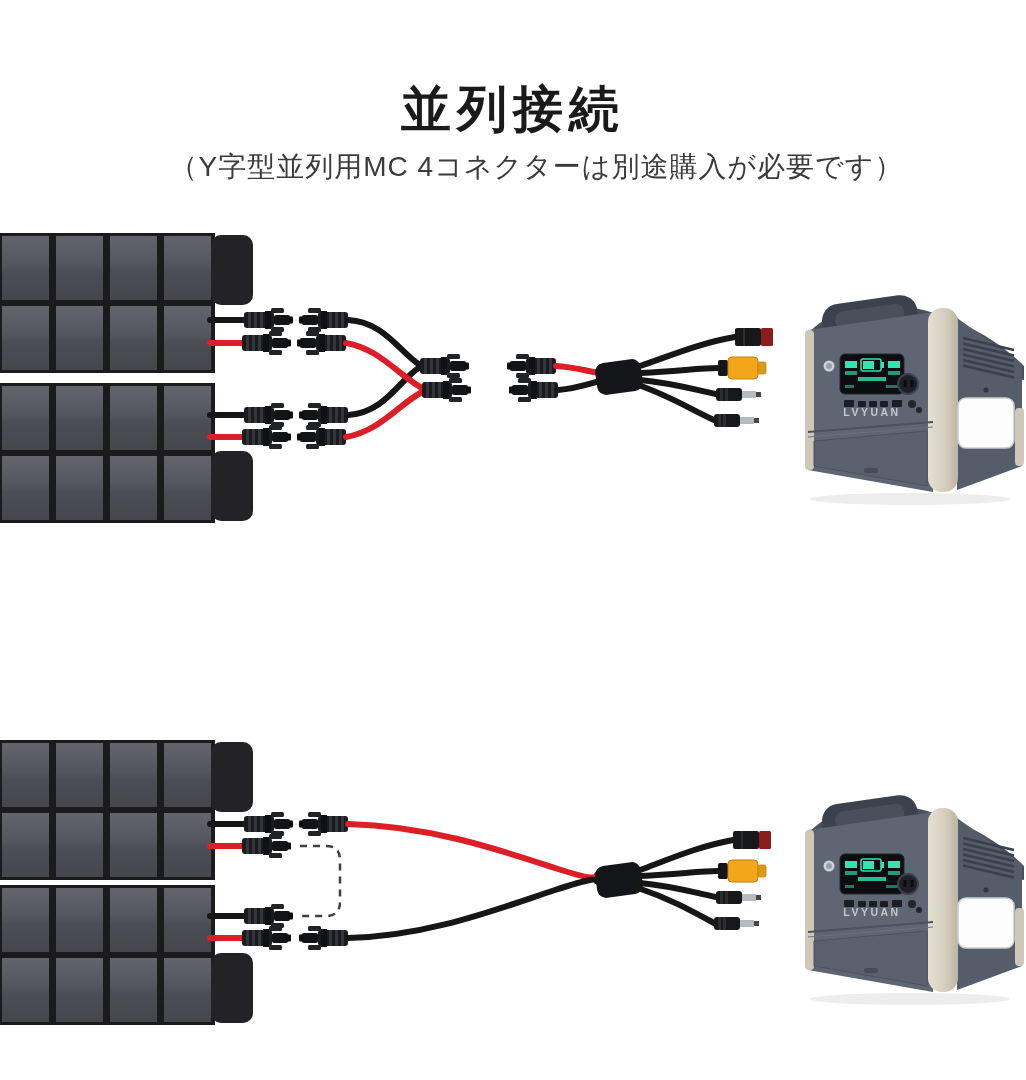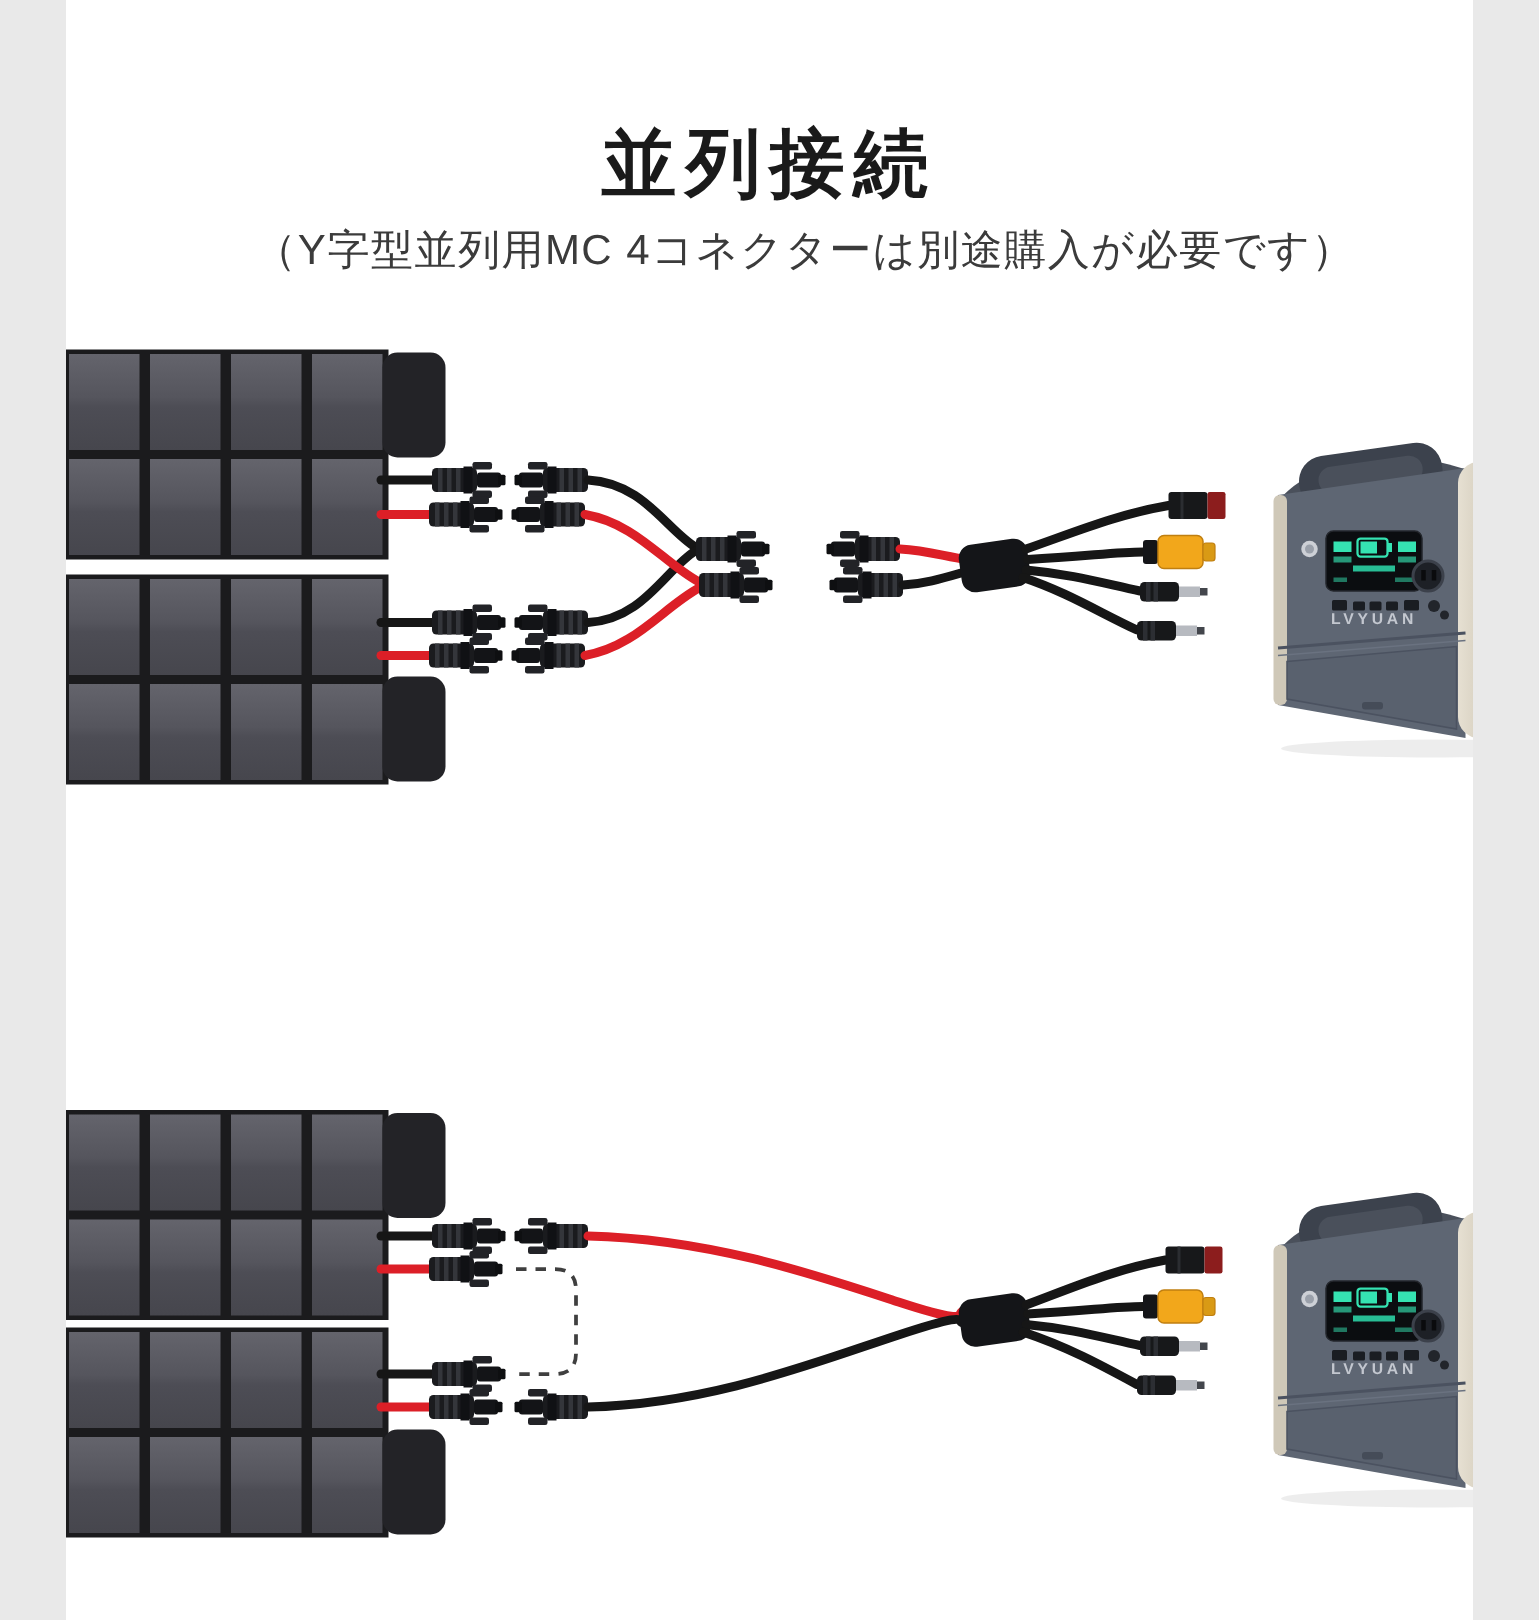--- a/index.html
+++ b/index.html
@@ -1,17 +1,17 @@
 <!DOCTYPE html>
 <html style="--bg: #ffffff; --title-color: #1a1a1a; --note-color: #3b3b3b; --cable-red: #dc1f27; --cable-black: #161616; --xt60-yellow: #f2a71b; --panel-line: #1b1b1d; --tab-black: #232327; --station-front: #5e6673; --station-side: #565d6a; --station-top: #4a505b; --station-cream: #d9d2c2; --display-green: #35e3b2; --dashed-line: #3f3f3f;"><head>
 <meta charset="utf-8">
 <style>
   html,body{margin:0;padding:0;}
   body{background:#e9e9e9;font-family:"Liberation Sans","DejaVu Sans",sans-serif;}
-  .page{position:relative;width:938px;height:1080px;background:var(--bg,#ffffff);overflow:hidden;margin:0 auto;}
+  .page{position:relative;width:1026px;height:1080px;background:var(--bg,#ffffff);overflow:hidden;margin:0 auto;}
   .sec-title{position:absolute;left:0;right:0;text-align:center;font-size:50px;line-height:1.1;
     font-weight:900;color:var(--title-color,#1a1a1a);letter-spacing:6px;white-space:nowrap;}
   .sec-note{position:absolute;left:0;right:0;text-align:center;font-size:28px;line-height:1.2;
     font-weight:400;color:var(--note-color,#3b3b3b);letter-spacing:1px;white-space:nowrap;}
   .t1{top:82px;}
   .n1{top:150px;padding-left:47px;}
   .t2{top:580px;}
   svg{position:absolute;left:0;display:block;}
   #diagram-parallel{top:225px;}
   #diagram-series{top:700px;}

